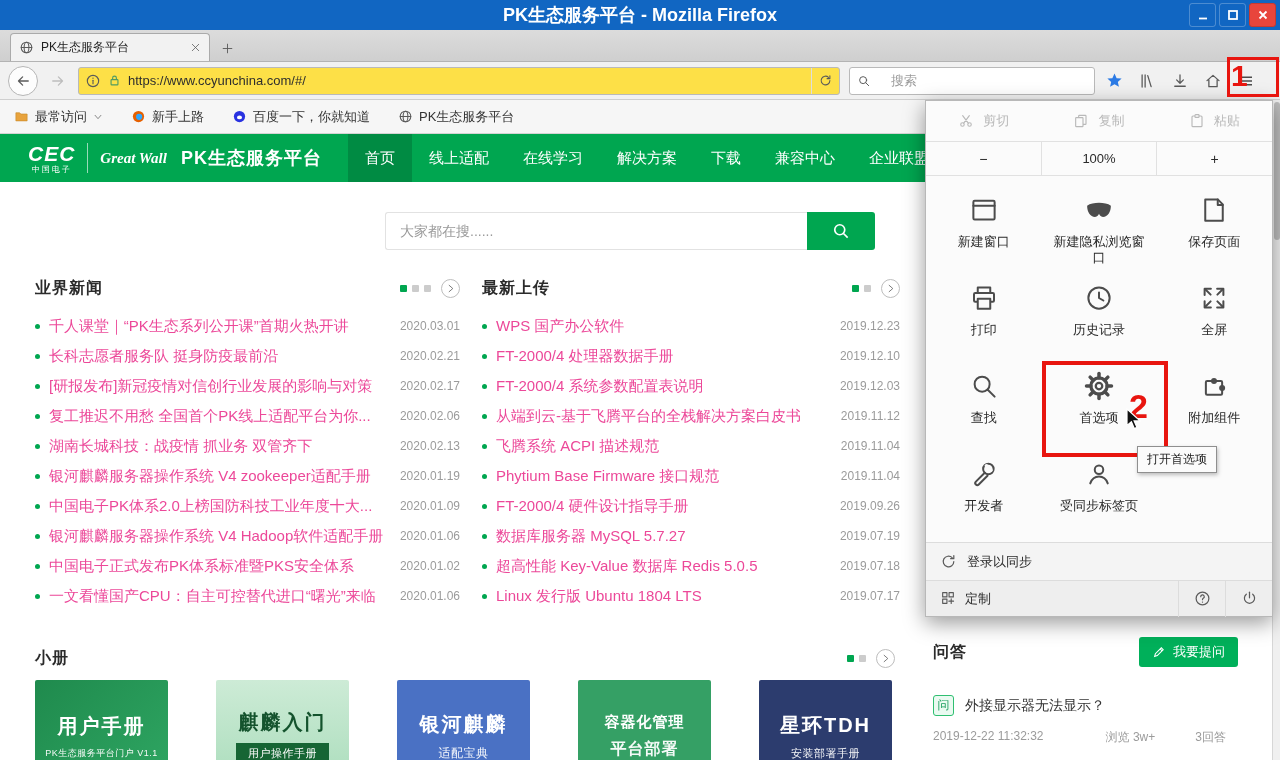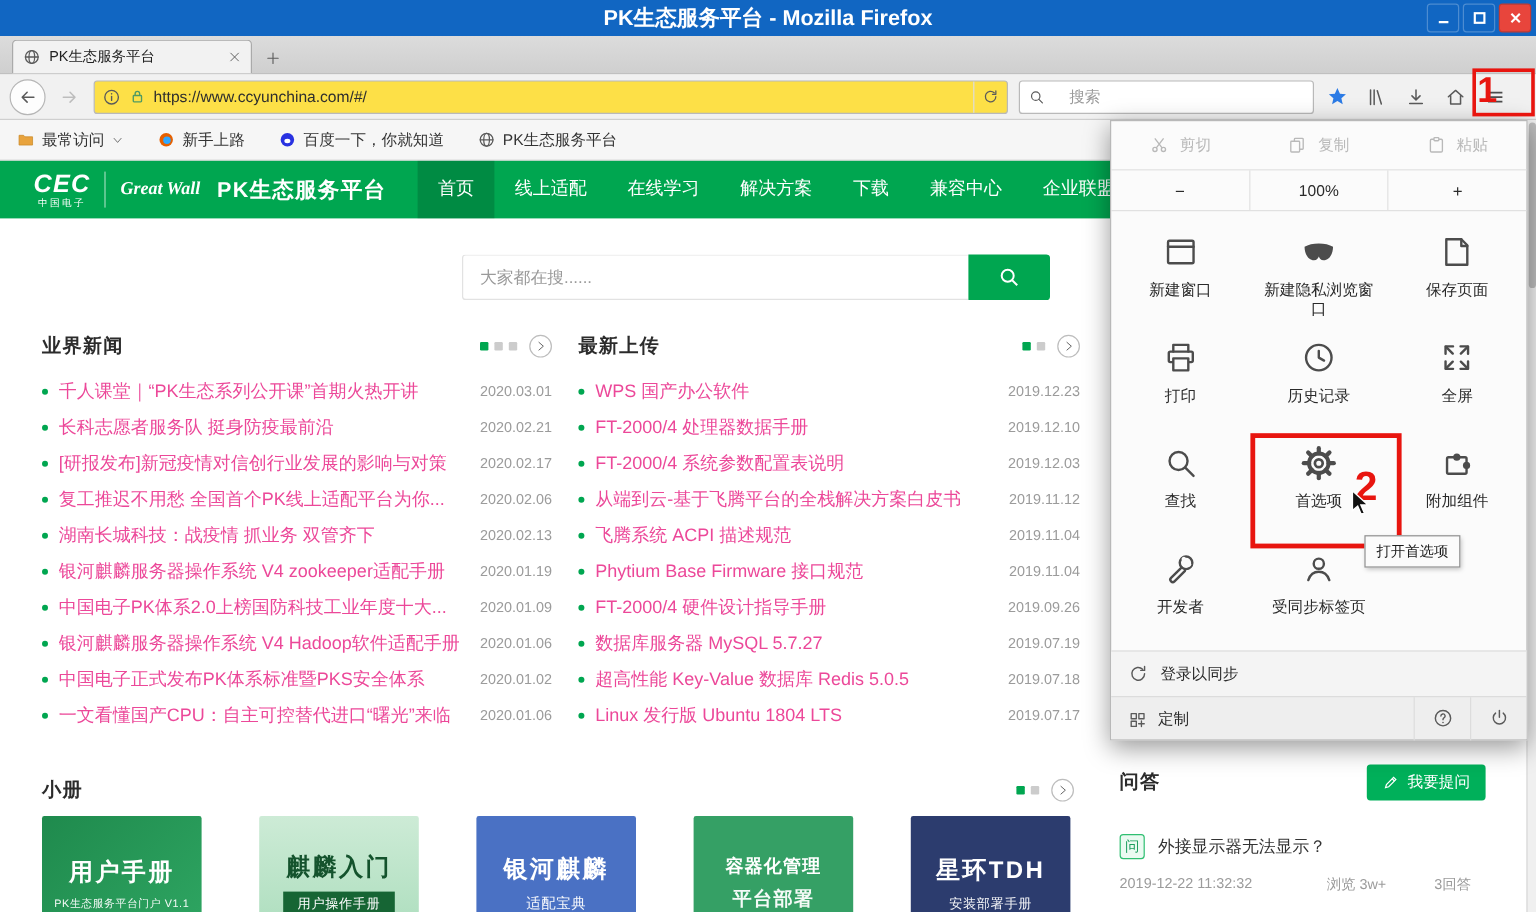--- a/index.html
+++ b/index.html
@@ -130,21 +130,21 @@
   .m-zoom-level{border-left:1px solid #e1e1e1;border-right:1px solid #e1e1e1;font-size:13px;}
   .m-grid{display:grid;grid-template-columns:repeat(3,1fr);padding:8px 0 6px;}
   .menu-cell{height:88px;display:flex;flex-direction:column;align-items:center;padding-top:11px;gap:9px;
     font-size:13px;text-align:center;line-height:1.25;cursor:pointer;}
   .menu-cell .ml{width:102px;}
   .menu-cell .ic{stroke:#4c4c4c;stroke-width:1.6}
   .m-sync{height:38px;border-top:1px solid #dcdcdc;background:#f4f4f4;display:flex;align-items:center;
     gap:10px;padding:0 14px;font-size:13px;}
   .m-bottom{height:36px;border-top:1px solid #dcdcdc;background:#eeeeee;display:flex;align-items:center;
     padding:0 0 0 14px;font-size:13px;}
-  .m-custom{display:flex;align-items:flex-end;gap:9px;}
+  .m-custom{display:flex;align-items:flex-start;gap:9px;}
   .m-bot-ic{width:47px;height:36px;display:flex;align-items:center;justify-content:center;
     border-left:1px solid #dcdcdc;margin-left:0;}
   .m-bot-right{margin-left:auto;display:flex;}
 
   
   .anno-box{position:absolute;border:3px solid #e8150f;z-index:100;}
   .anno1{left:1227px;top:57px;width:52px;height:40px;}
   .anno2{left:1042px;top:361px;width:126px;height:96px;border-width:4px;}
   .anno-num{position:absolute;color:#e8150f;font-weight:bold;z-index:110;line-height:1;}
   .num1{left:1231px;top:61px;font-size:30px;}

